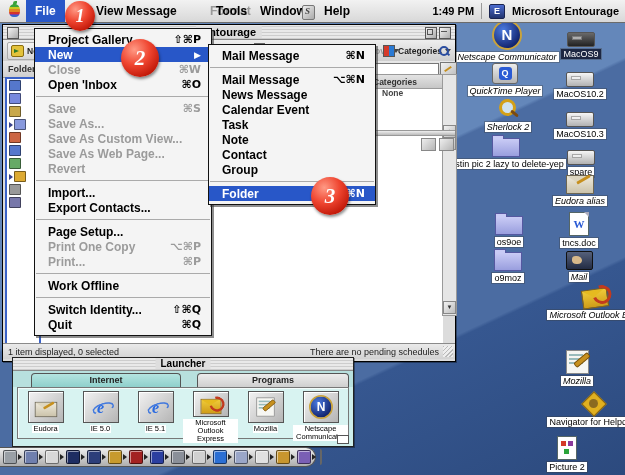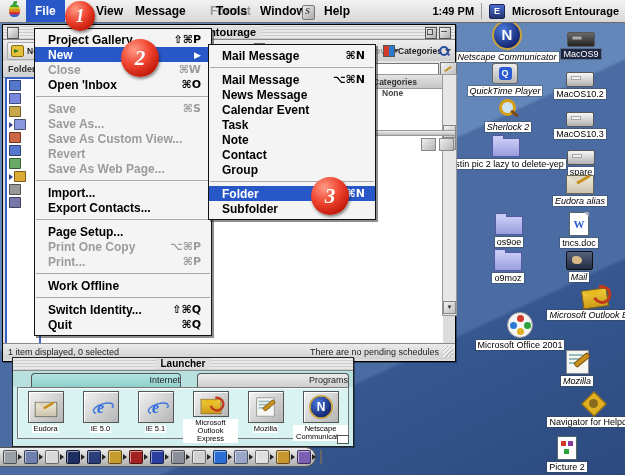--- a/index.html
+++ b/index.html
@@ -101,21 +101,21 @@
     box-shadow:1px 2px 3px rgba(0,0,0,.45);
     color:#fff;font:italic bold 21px "Liberation Serif",serif;}
   #callout-1{left:65px;top:1px;width:30px;height:30px;font-size:18px;}
   #callout-2{left:121px;top:39px;width:38px;height:38px;}
   #callout-3{left:311px;top:177px;width:38px;height:38px;}
   
   .launcher{position:absolute;left:12px;top:357px;width:340px;height:88px;background:#cdeeec;border:1px solid #222;box-shadow:1px 1px 0 rgba(0,0,0,.35);z-index:12;}
   .l-title{position:absolute;left:0;top:0;right:0;height:12px;background:repeating-linear-gradient(0deg,#cdcdcd 0 1px,#e9e9e9 1px 3px);border-bottom:1px solid #8a8a8a;}
   .l-title span{position:absolute;left:50%;transform:translateX(-50%);top:0;font-size:10px;font-weight:bold;background:#dedede;padding:0 5px;line-height:11px;}
   .l-tabs{position:absolute;left:0;top:13px;right:0;height:16px;background:#b8e0de;display:flex;align-items:flex-end;}
-  .l-tab{height:13px;line-height:13px;text-align:right;font-size:9px;font-weight:normal;border:1px solid #555;border-bottom:none;border-radius:4px 4px 0 0;background:linear-gradient(#ececec,#cfcfcf);color:#222;}
+  .l-tab{height:13px;line-height:13px;text-align:center;font-size:9px;font-weight:bold;border:1px solid #555;border-bottom:none;border-radius:4px 4px 0 0;background:linear-gradient(#ececec,#cfcfcf);color:#222;}
   .l-tab.selected{background:linear-gradient(#b4e4e0,#8fd0cc);}
   #tab-internet{margin-left:18px;width:148px;}
   #tab-programs{margin-left:16px;width:150px;}
   .l-body{position:absolute;left:4px;top:29px;width:330px;height:50px;background:#d8f3f1;border:1px solid #777;box-shadow:inset 1px 1px 0 rgba(255,255,255,.7);display:flex;}
   .l-cell{width:55px;display:flex;flex-direction:column;align-items:center;padding-top:3px;}
   .app-btn{width:34px;height:30px;background:linear-gradient(135deg,#f2f2f2,#b5b5b5);border:1px solid #555;box-shadow:inset 1px 1px 0 #fff;display:flex;align-items:center;justify-content:center;}
   .l-label{margin-top:2px;font-size:7.5px;line-height:8px;text-align:center;background:#fff;padding:0 1px;max-width:54px;}
   .l-resize{position:absolute;right:4px;bottom:2px;width:10px;height:7px;background:#fff;border:1px solid #555;}
   
   .cstrip{position:absolute;left:0px;top:447px;width:316px;height:20px;background:linear-gradient(#efefef,#aeaeae);border:1px solid #555;border-left:none;border-radius:0 10px 10px 0;z-index:12;display:flex;align-items:center;padding-left:3px;box-sizing:border-box;}
@@ -321,24 +321,20 @@
     <span class="di-label">Mail</span>
   </div>
   <div class="desk-icon" style="left:480px;top:246px;width:56px;">
     <span class="icon-folder"></span>
     <span class="di-label">o9moz</span>
   </div>
   <div class="desk-icon alias" style="left:540px;top:284px;width:110px;">
     <span class="icon-outlook"></span>
     <span class="di-label">Microsoft Outlook Expr</span>
   </div>
-  <div class="desk-icon" style="left:464px;top:312px;width:112px;">
-    <span class="icon-office"></span>
-    <span class="di-label">Microsoft Office 2001</span>
-  </div>
   <div class="desk-icon alias" style="left:548px;top:350px;width:58px;">
     <span class="icon-mozilla"></span>
     <span class="di-label">Mozilla</span>
   </div>
   <div class="desk-icon" style="left:538px;top:392px;width:110px;">
     <span class="icon-navigator"></span>
     <span class="di-label">Navigator for Helpdes</span>
   </div>
   <div class="desk-icon" style="left:536px;top:436px;width:62px;">
     <span class="icon-picture"></span>
@@ -457,21 +453,21 @@
       </span>
       <span class="cs-cap"></span>
     </div>
 
   <div class="menubar">
     <span class="apple-icon"></span>
     <div id="mb-items">
         <div class="mb-item highlighted" style="left: 26px;">File</div>
         <div class="mb-item" style="left: 66px;">Edit</div>
         <div class="mb-item" style="left: 92px;">View</div>
-        <div class="mb-item" style="left: 131px; text-align: center;">Message</div>
+        <div class="mb-item" style="left: 122px; text-align: center;">Message</div>
         <div class="mb-item disabled" style="left: 172px;">Format</div>
         <div class="mb-item" style="left: 212px;">Tools</div>
         <div class="mb-item" style="left: 256px;">Window</div>
         <div class="mb-item" style="left: 320px;">Help</div>
       </div>
     <span class="script-icon"></span>
     <div class="mb-right">
       <span class="mb-clock">1:49 PM</span>
       <span class="mb-sep"></span>
       <span class="entourage-mini-icon">E</span>
@@ -503,25 +499,25 @@
       </div>
       <div class="menu-item disabled">
         <span class="mi-label">Save As...</span>
         <span class="mi-shortcut"></span>
       </div>
       <div class="menu-item disabled">
         <span class="mi-label">Save As Custom View...</span>
         <span class="mi-shortcut"></span>
       </div>
       <div class="menu-item disabled">
+        <span class="mi-label">Save As Web Page...</span>
+        <span class="mi-shortcut"></span>
+      </div>
+      <div class="menu-item disabled">
         <span class="mi-label">Revert</span>
-        <span class="mi-shortcut"></span>
-      </div>
-      <div class="menu-item disabled">
-        <span class="mi-label">Save As Web Page...</span>
         <span class="mi-shortcut"></span>
       </div>
       <div class="menu-divider"></div>
       <div class="menu-item">
         <span class="mi-label">Import...</span>
         <span class="mi-shortcut"></span>
       </div>
       <div class="menu-item">
         <span class="mi-label">Export Contacts...</span>
         <span class="mi-shortcut"></span>
@@ -586,23 +582,19 @@
       </div>
       <div class="menu-item">
         <span class="mi-label">Group</span>
         <span class="mi-shortcut"></span>
       </div>
       <div class="menu-divider"></div>
       <div class="menu-item highlighted">
         <span class="mi-label">Folder</span>
         <span class="mi-shortcut">⌘N</span>
       </div>
-      <div class="menu-item">
-        <span class="mi-label">Subfolder</span>
-        <span class="mi-shortcut"></span>
-      </div>
     </div>
 
   <div class="callout" id="callout-1">1</div>
   <div class="callout" id="callout-2">2</div>
   <div class="callout" id="callout-3">3</div>
 
 </div>
 
 </body></html>

